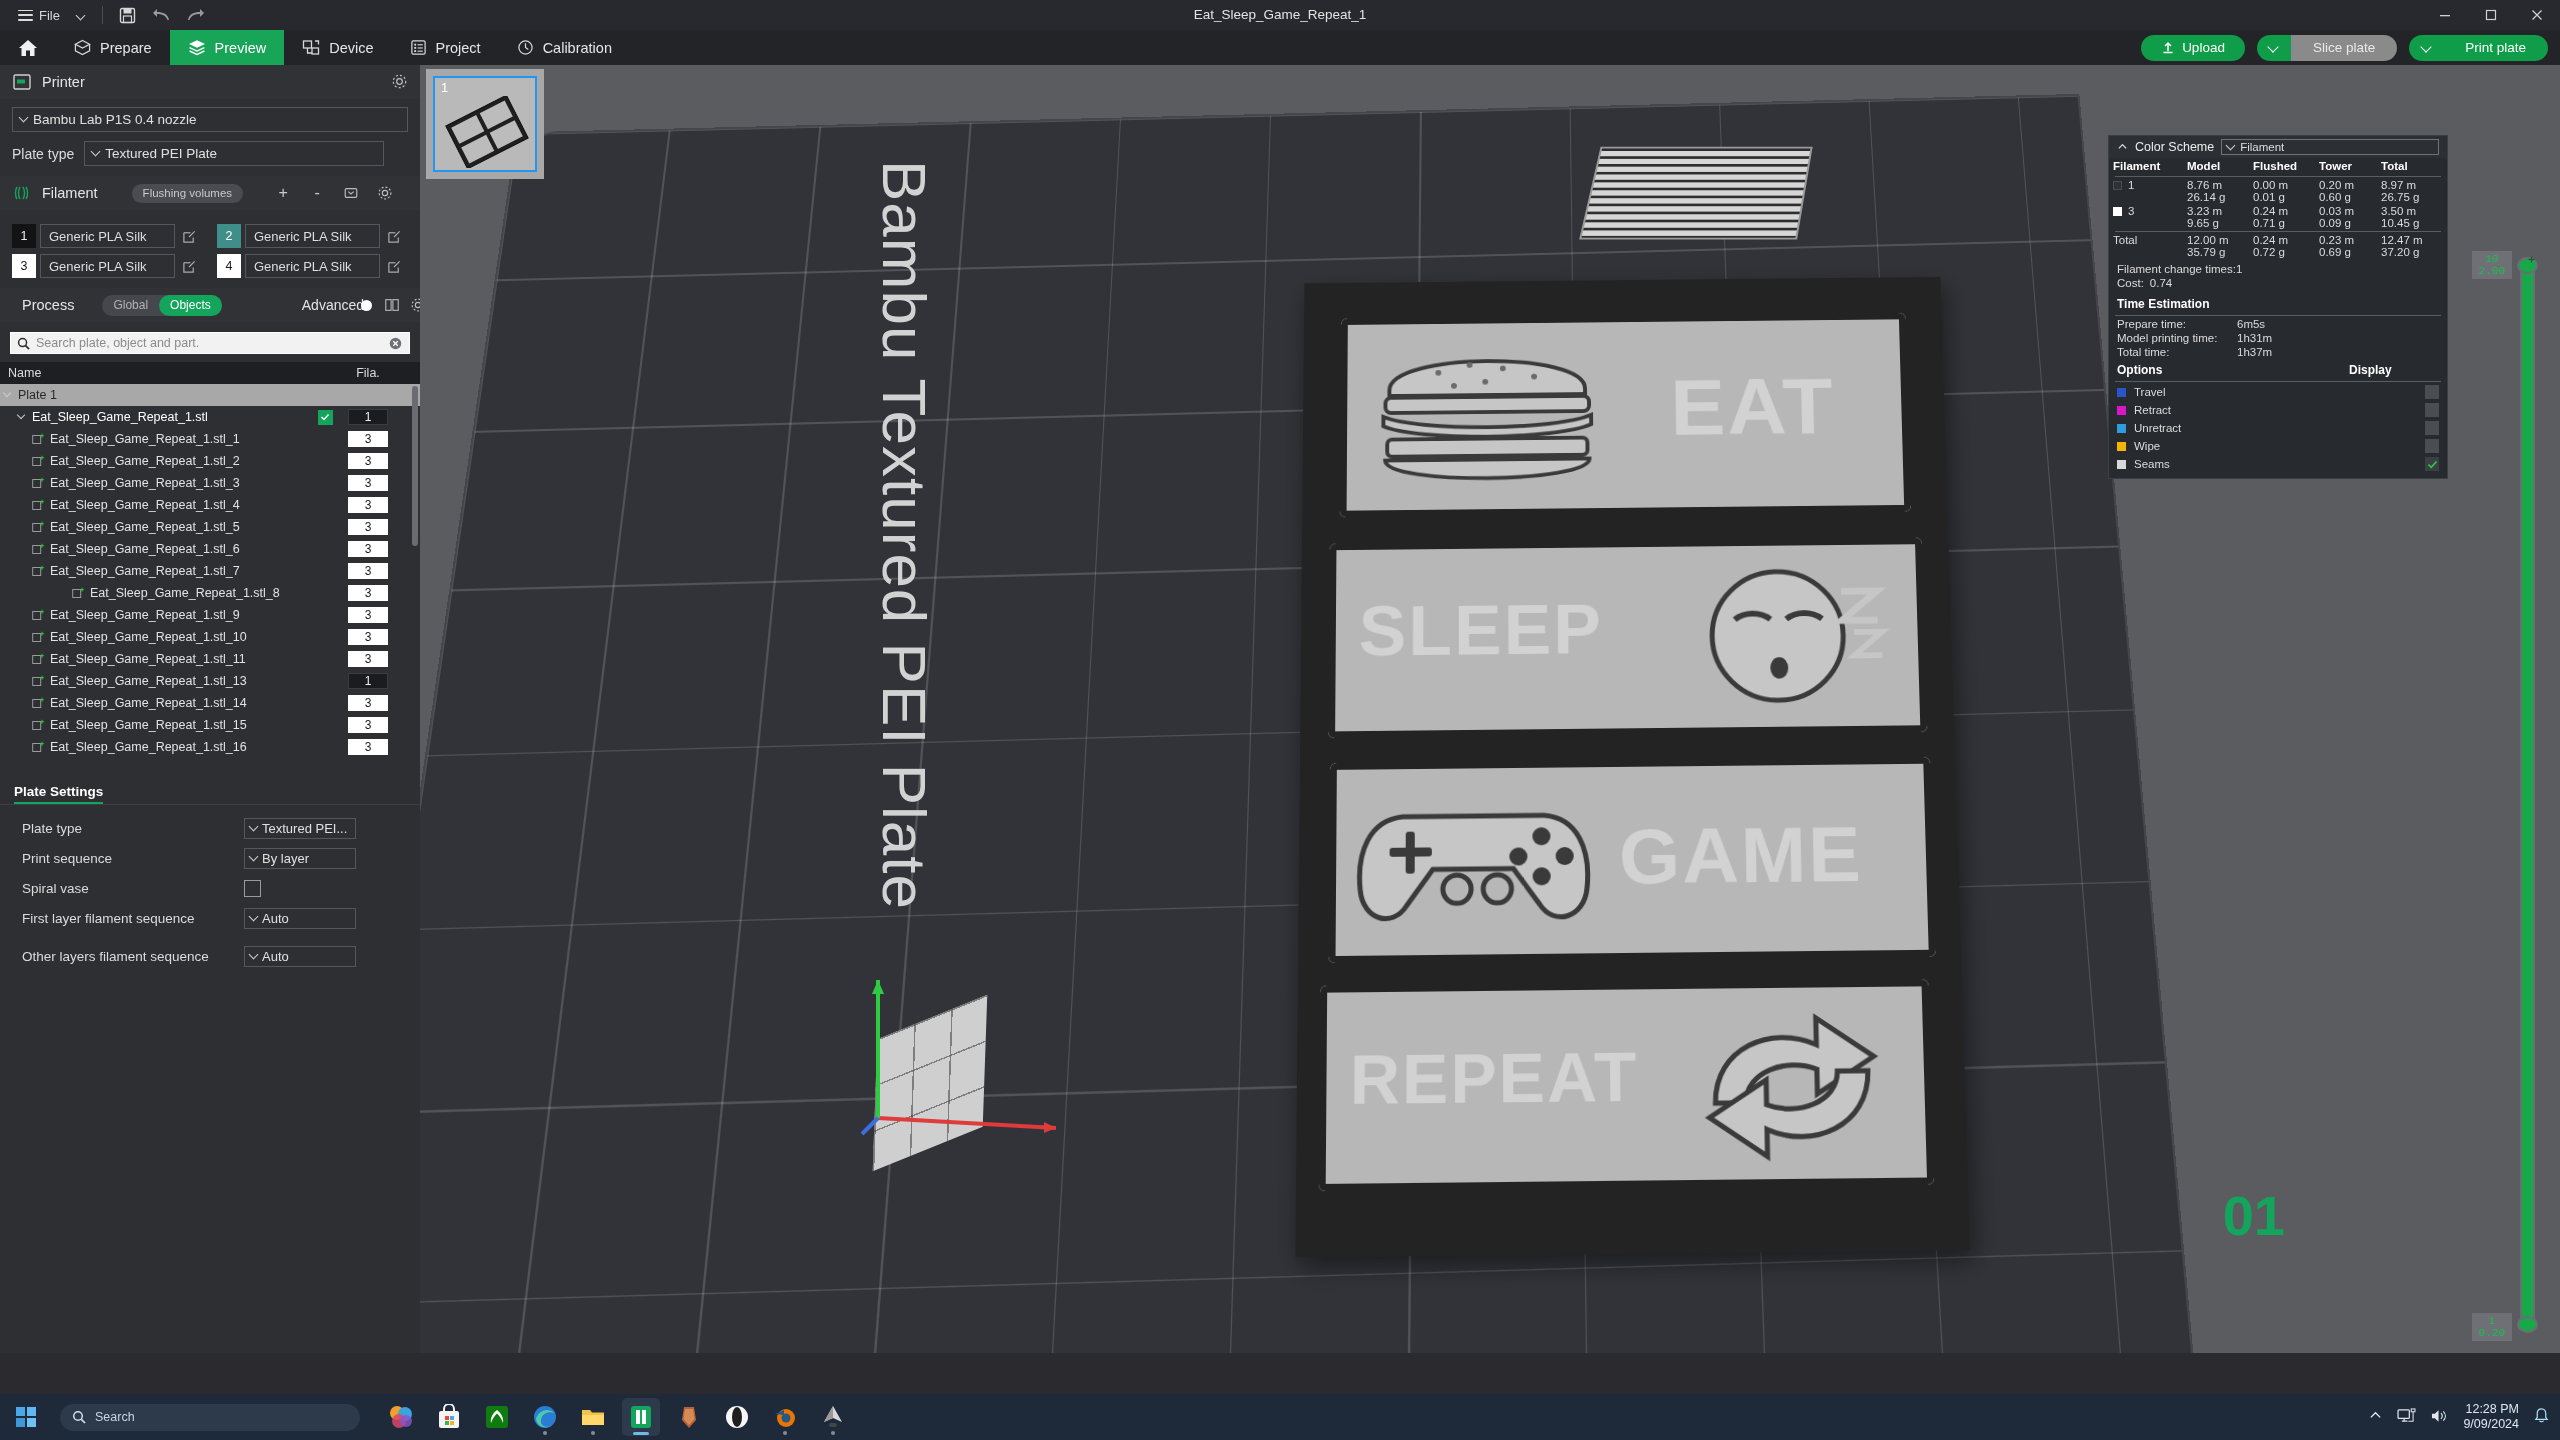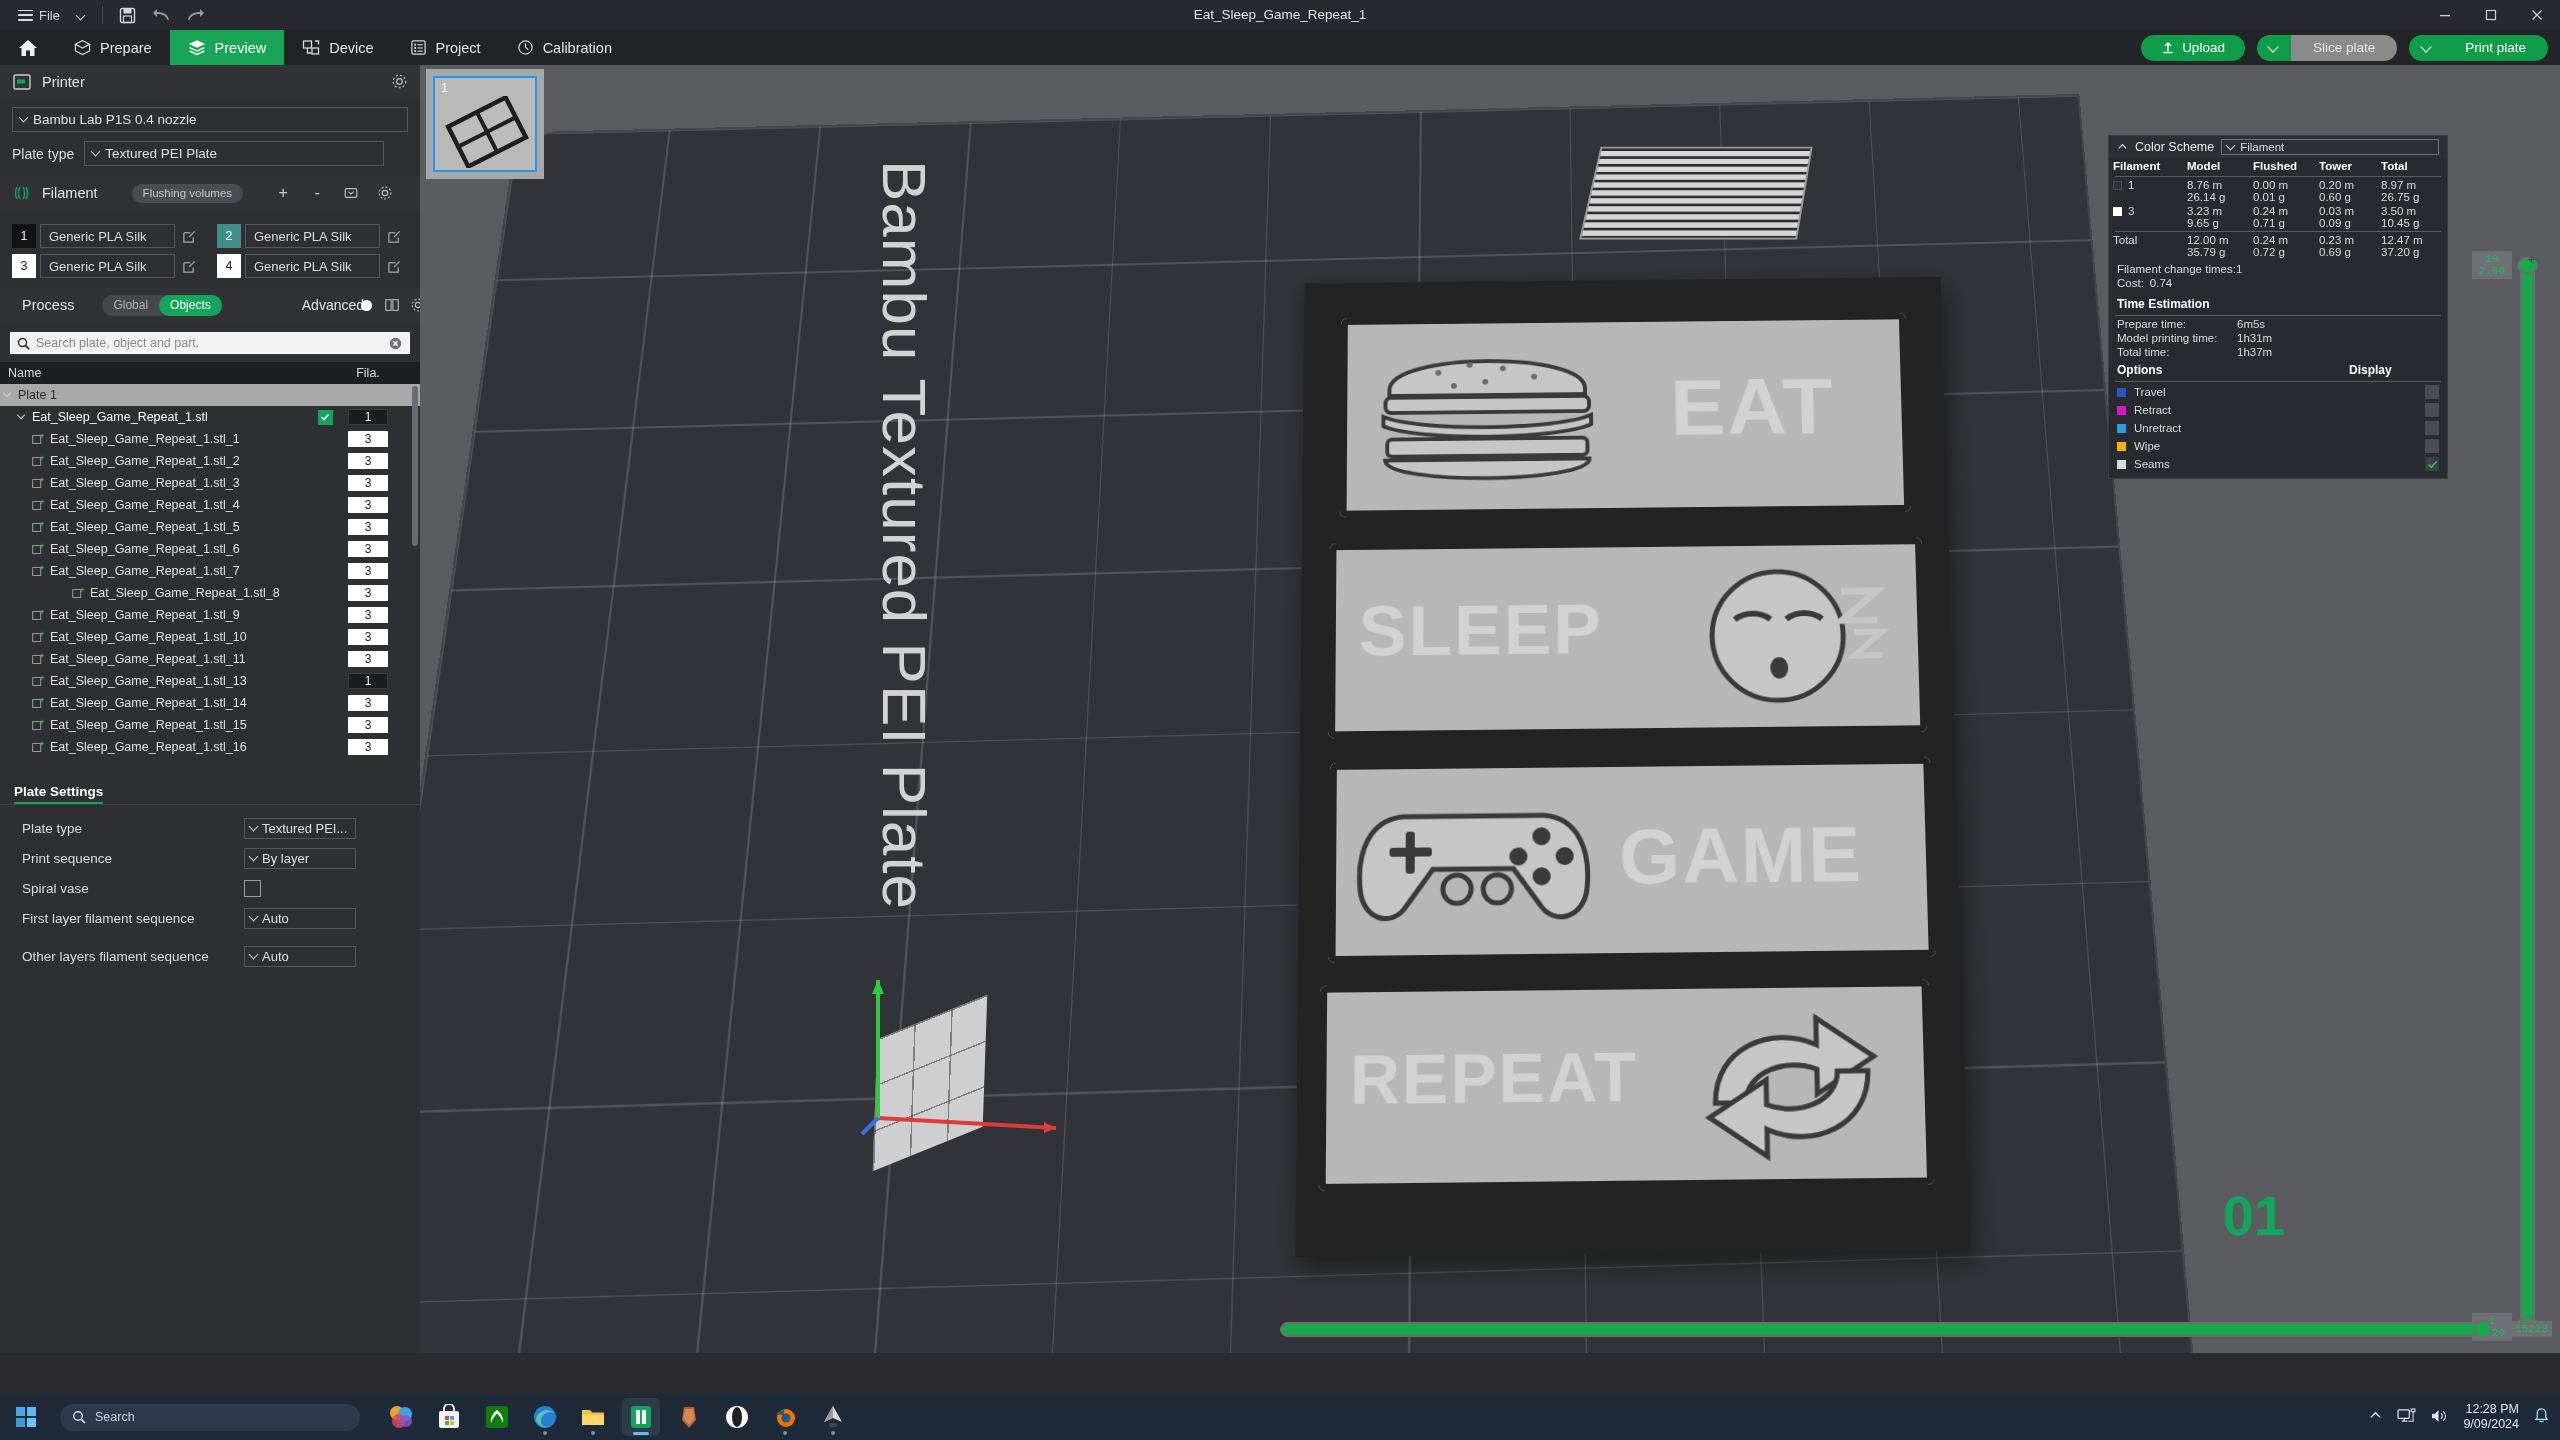--- a/index.html
+++ b/index.html
@@ -946,25 +946,20 @@
       <div class="vlabel" style="right:26px; top:-14px;">
         <div>10</div>
         <div>2.00</div>
       </div>
       <div class="vlabel" style="right:26px; bottom:-16px;">
         <div>1</div>
         <div>0.20</div>
       </div>
     </div>
 
-    <div class="hslider">
-      <div class="htrack"></div>
-      <div class="hknob"></div>
-      <div class="hlabel">15223</div>
-    </div>
 
     <div class="rpanel">
       <div class="rp-title">
         <span>
           <svg width="11" height="11" viewBox="0 0 12 12">
               <path d="M2 8 L6 4 L10 8" stroke="#dcdcdc" stroke-width="1.4" fill="none"></path>
             </svg>
         </span>
         <span class="t">Color Scheme</span>
         <div class="rp-combo">

